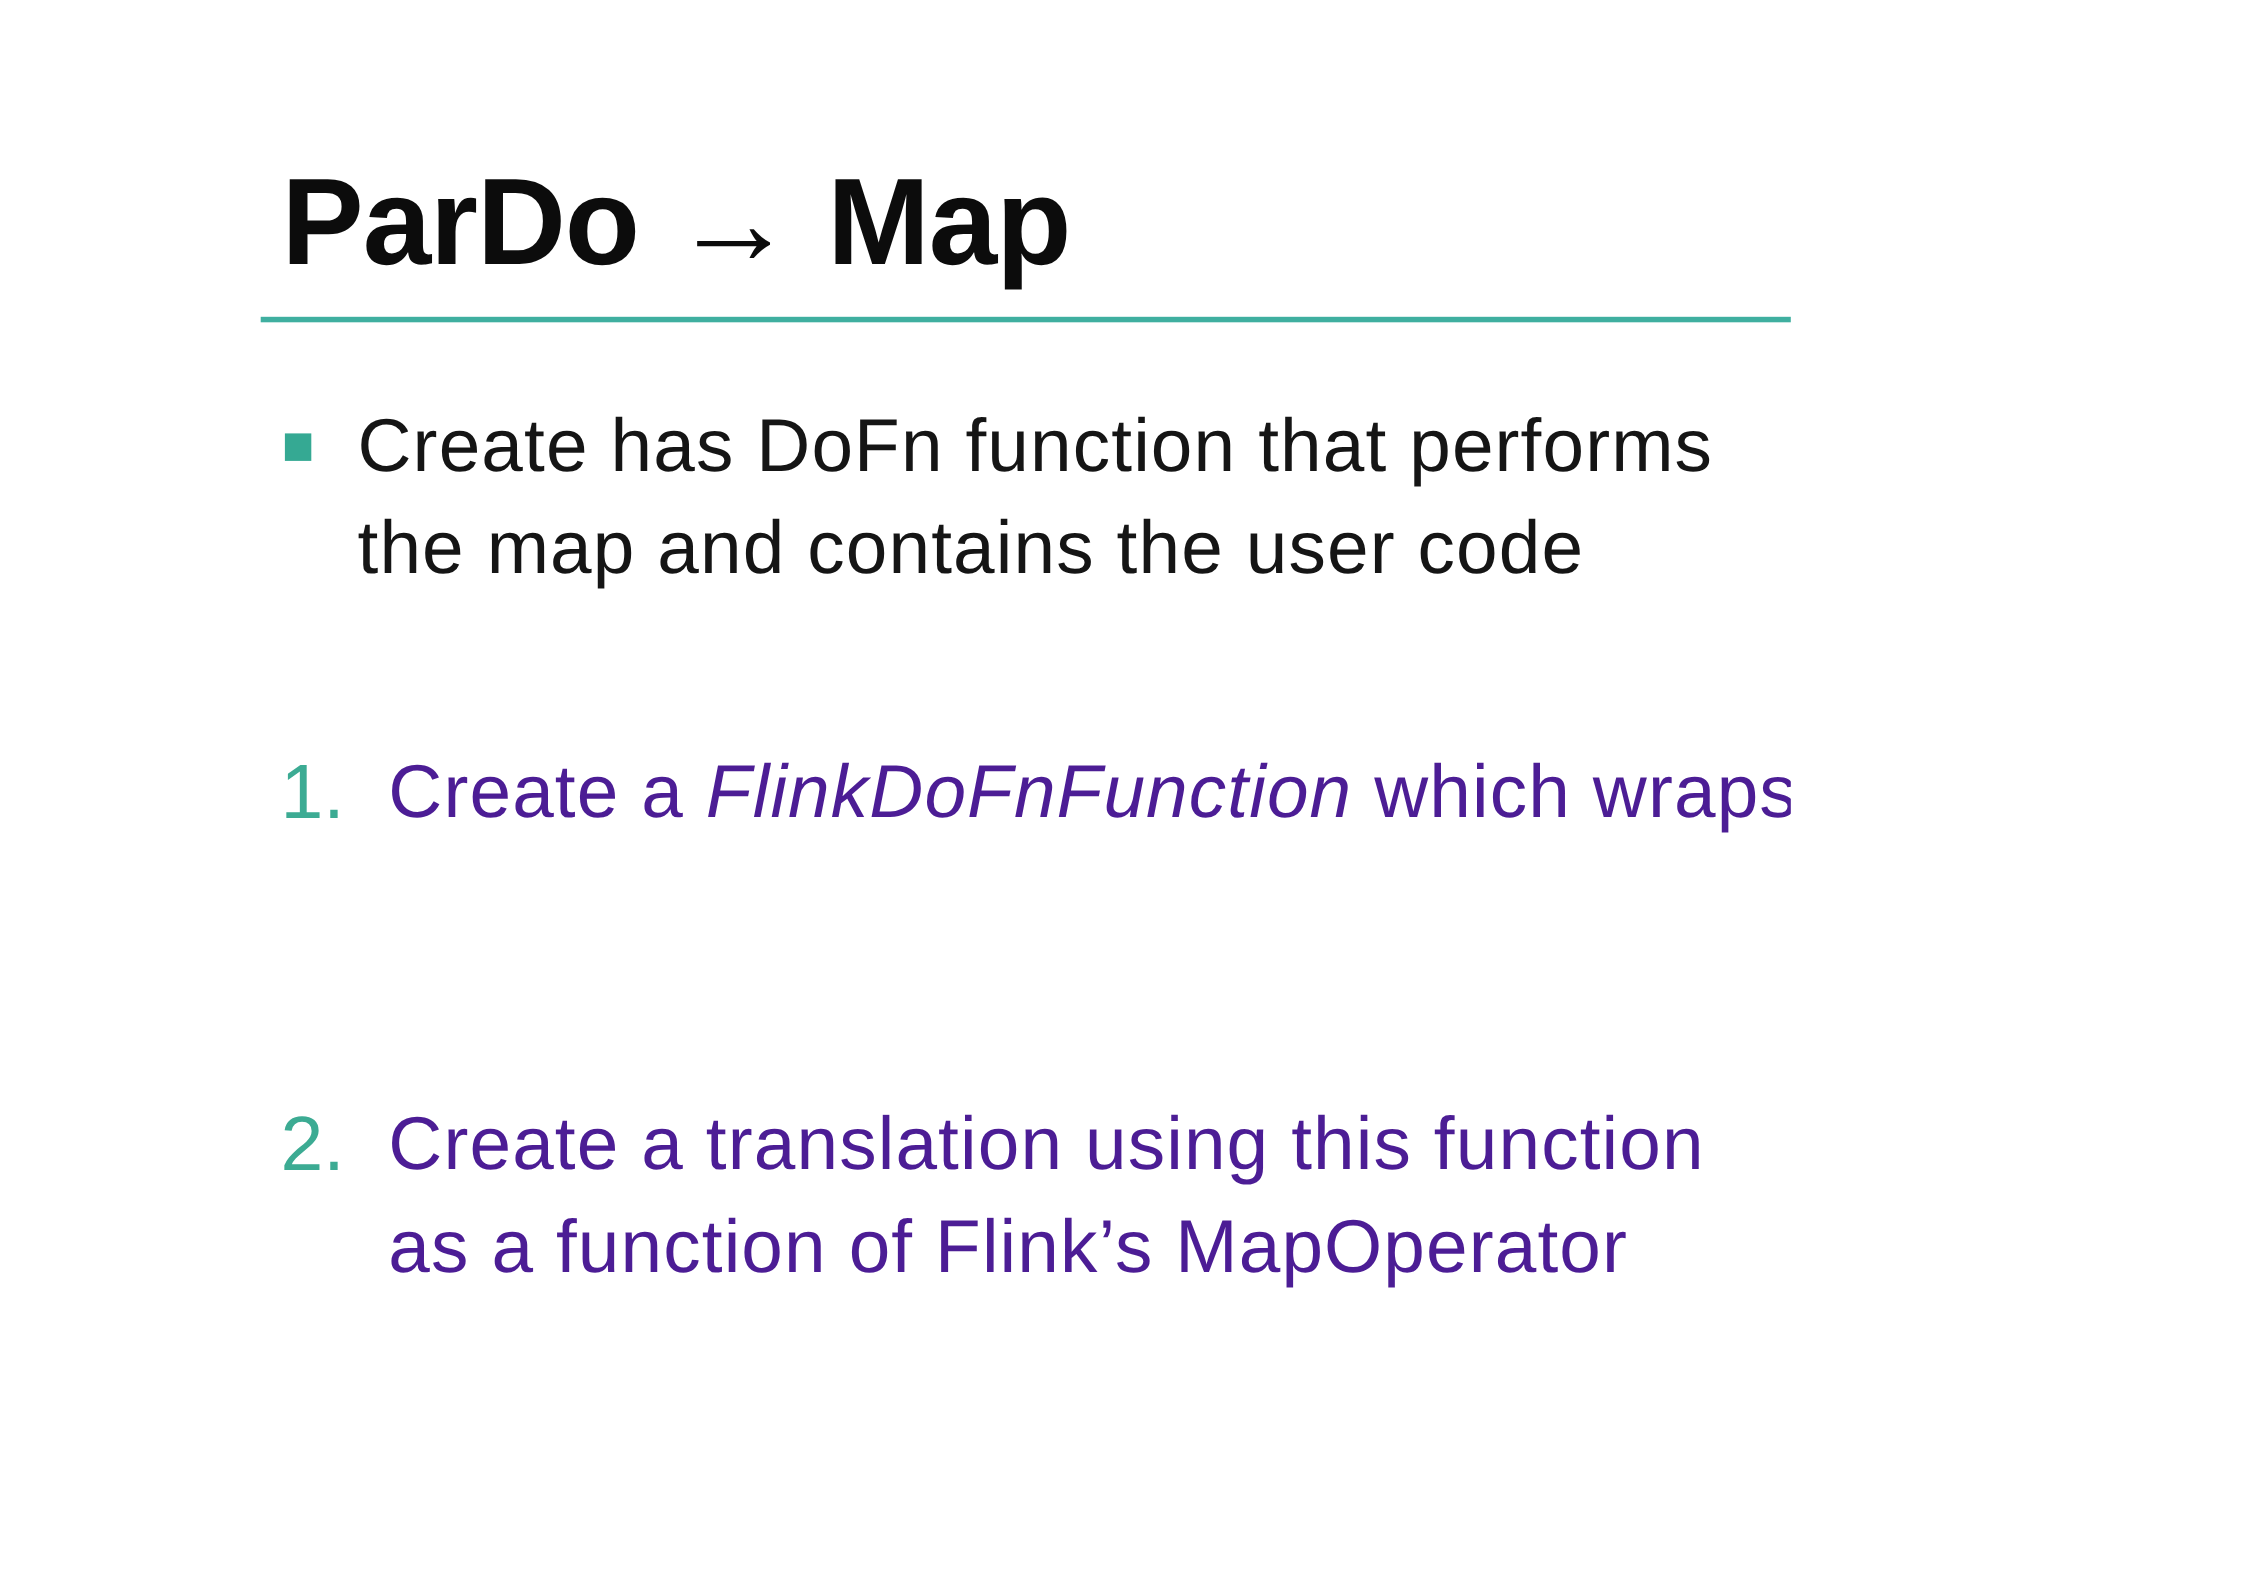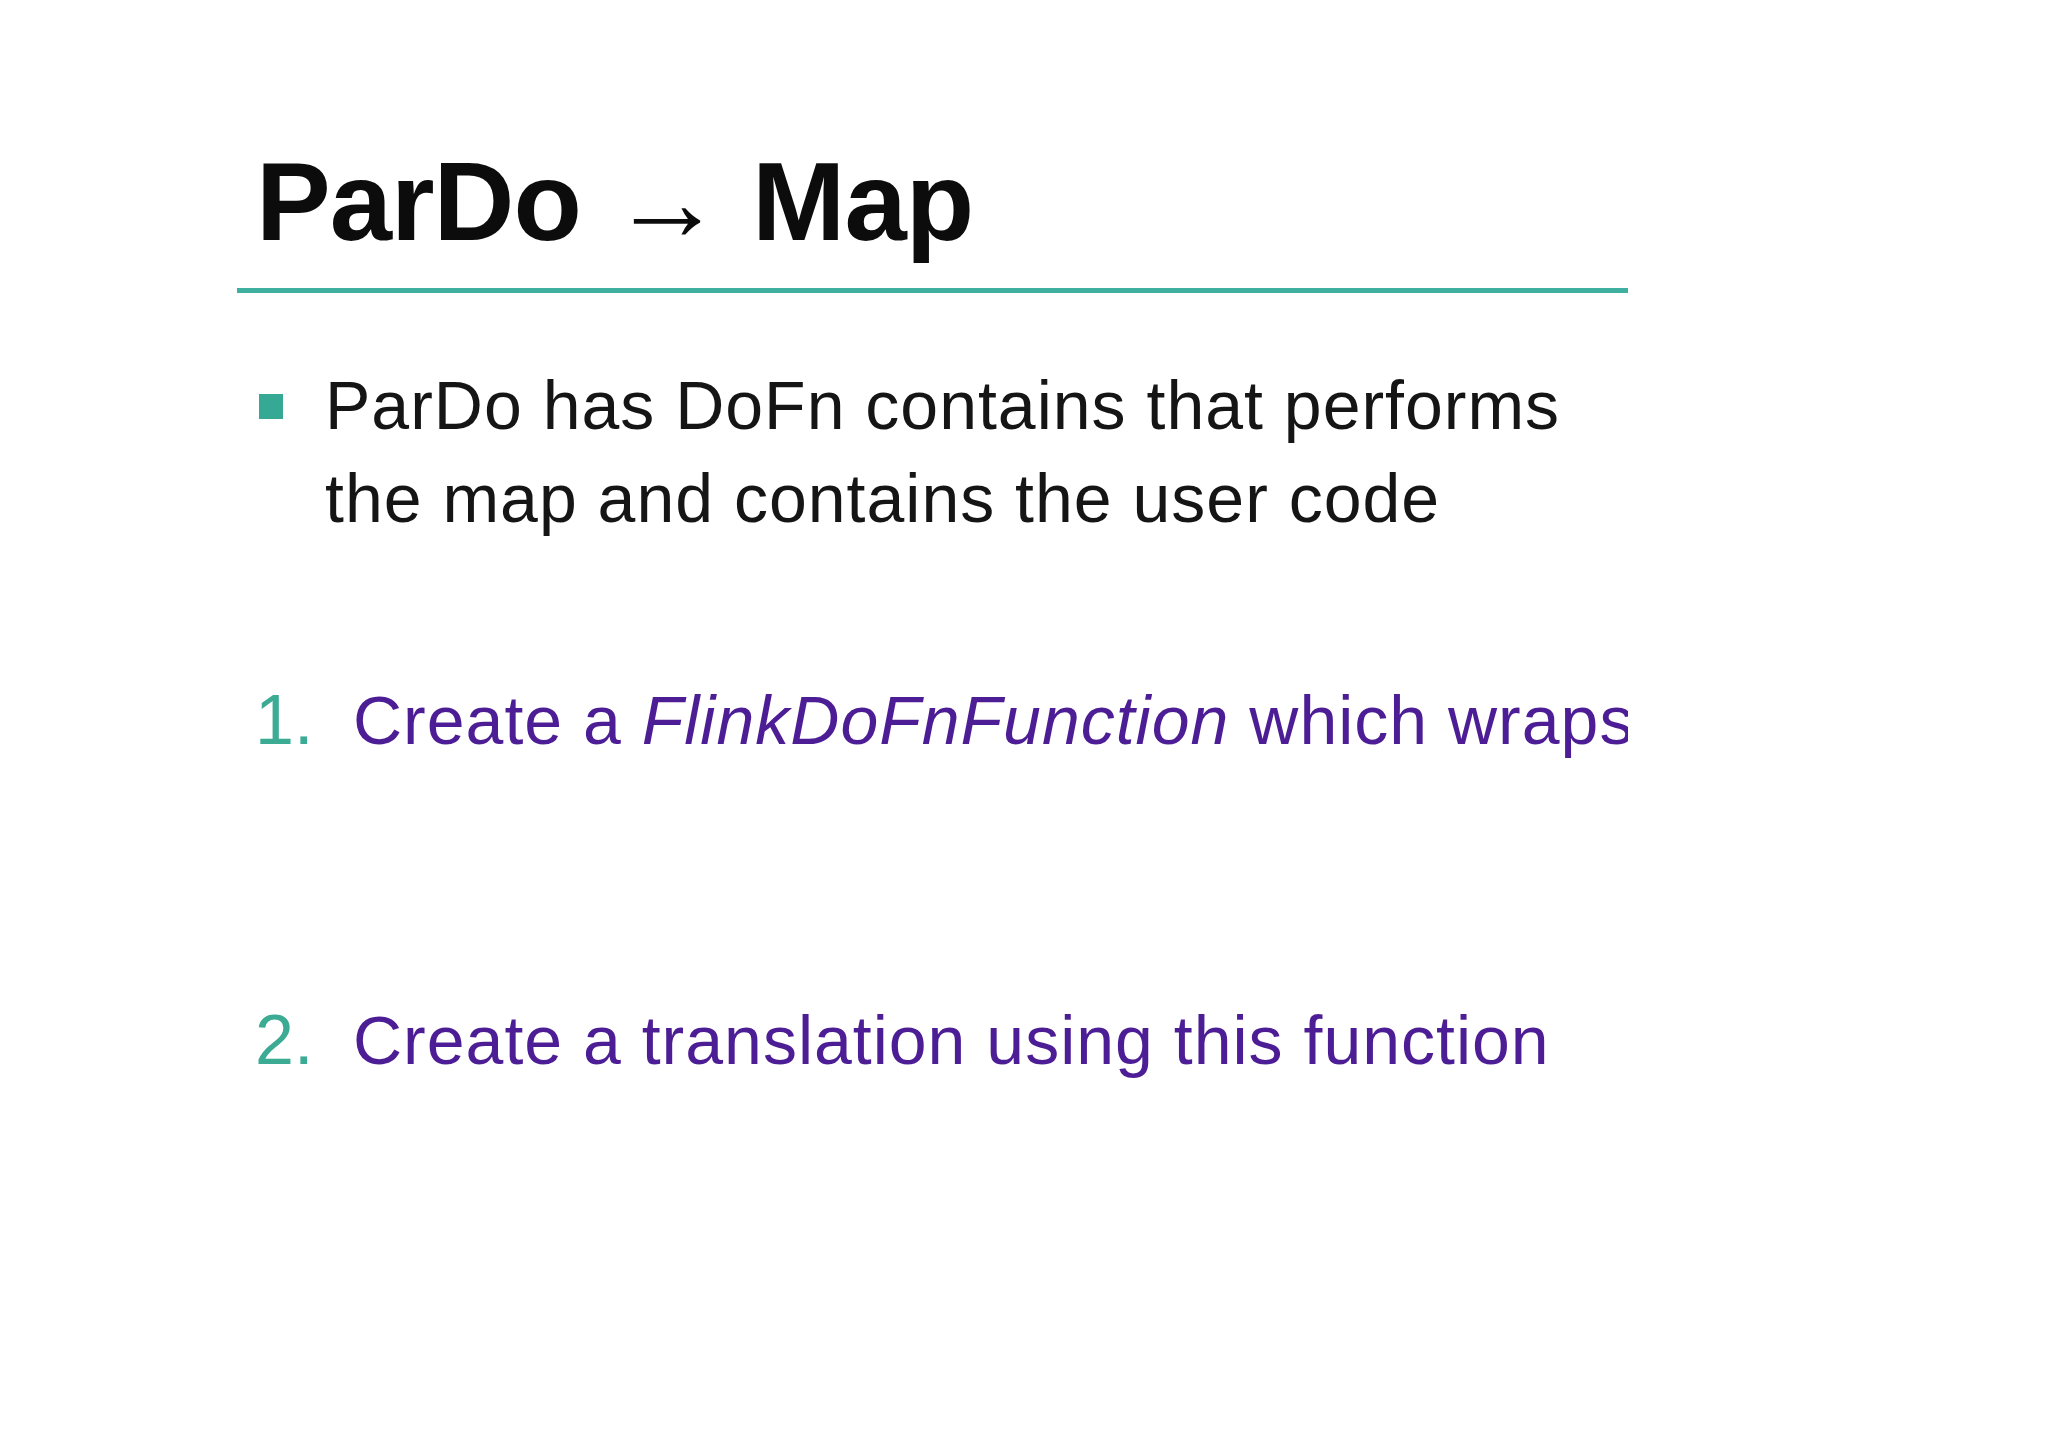--- a/index.html
+++ b/index.html
@@ -138,33 +138,34 @@
   <div class="title-rule"></div>
 
   <div class="logo">
     <div class="sq-small"></div>
     <div class="sq-large"></div>
   </div>
 
   <div class="bullet-square"></div>
 
   <div class="bullet-text">
-    <div>ParDo has DoFn contains that performs</div>
+    <div>Create has DoFn function that performs</div>
     <div>the map and contains the user code</div>
   </div>
 
   <div class="item item-1">
     <div class="num">1.</div>
     <div class="text">
       <div><span>Create a </span><span class="italic">FlinkDoFnFunction</span><span> which wraps</span></div>
     </div>
   </div>
 
   <div class="item item-2">
     <div class="num">2.</div>
     <div class="text">
       <div>Create a translation using this function</div>
+      <div>as a function of Flink’s MapOperator</div>
     </div>
   </div>
 
   <div class="page-number">21</div>
 
 </div>
 
 </body></html>

